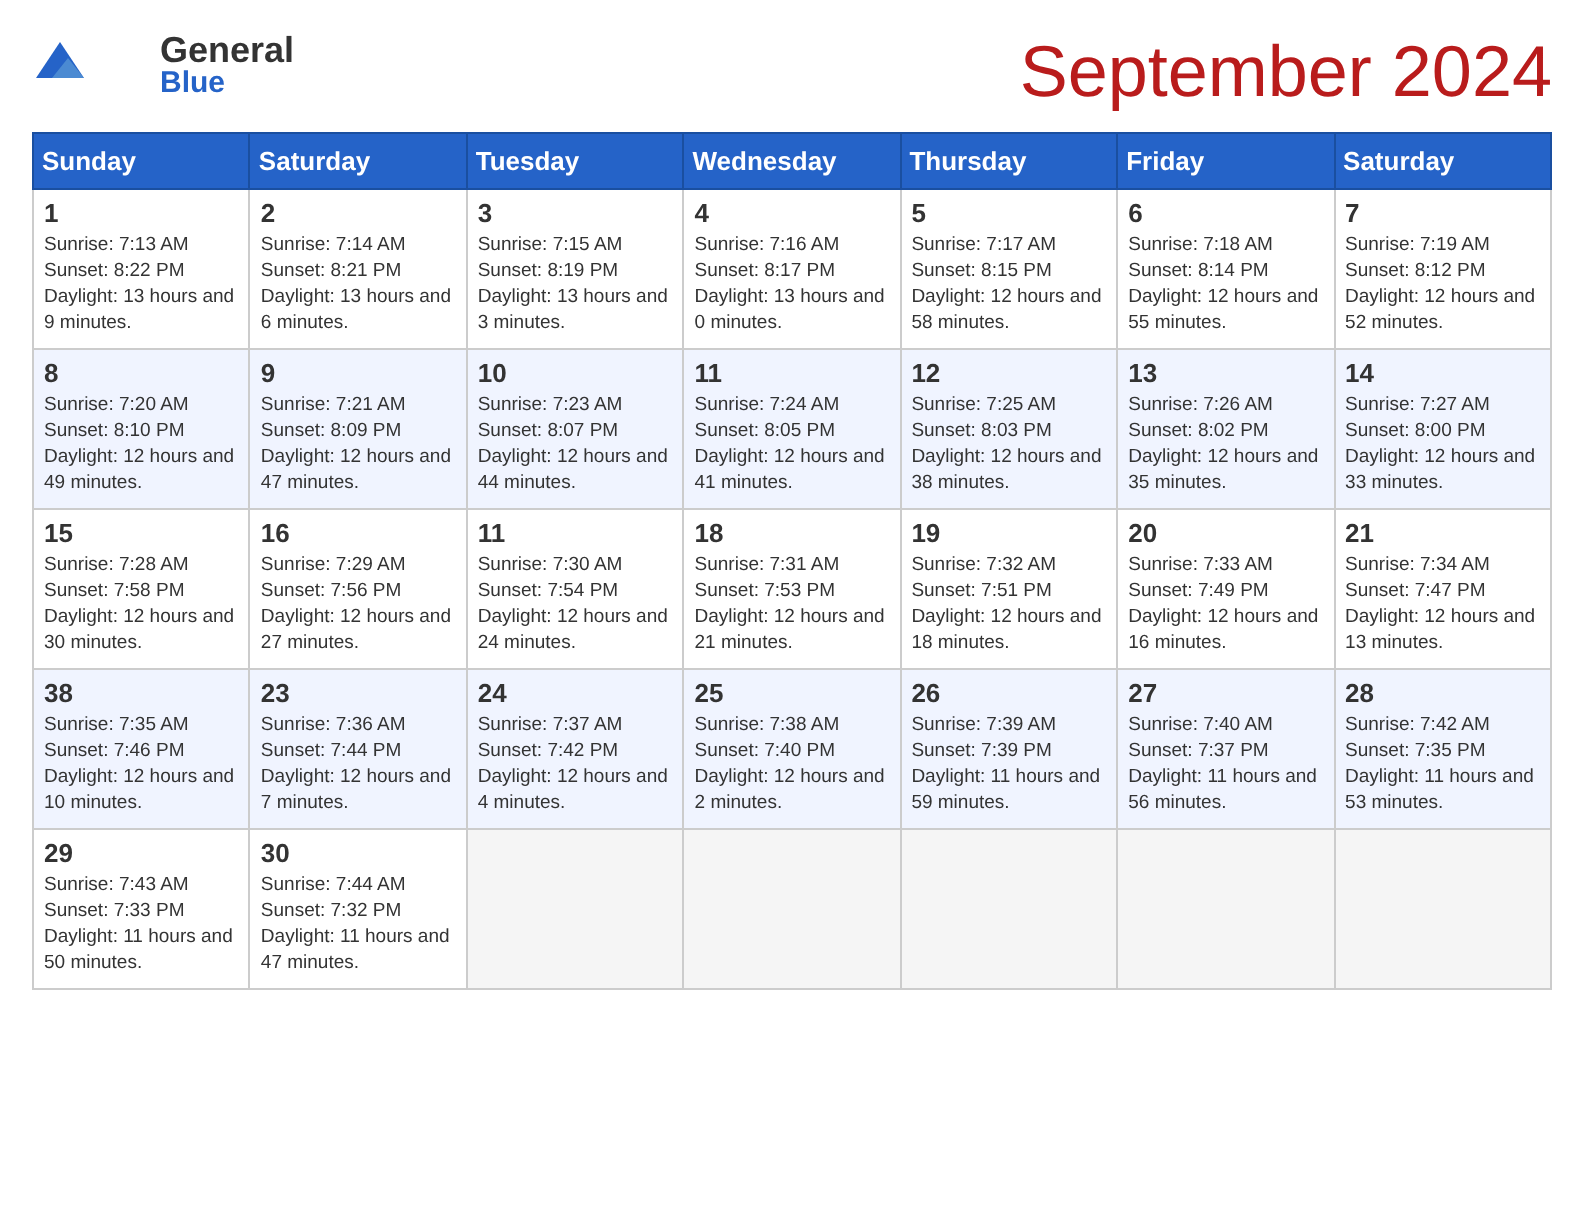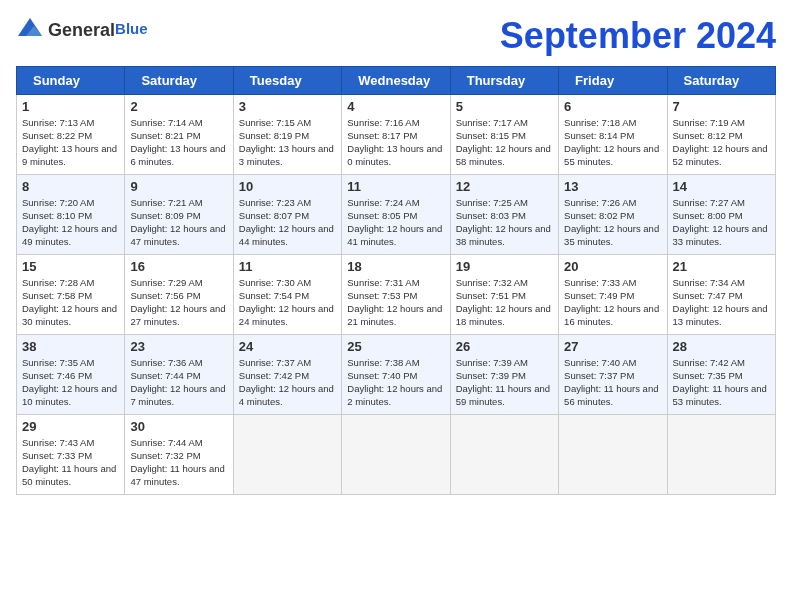--- a/index.html
+++ b/index.html
@@ -16,60 +16,62 @@
       align-items: flex-start;
       margin-bottom: 10px;
     }
     .logo {
       display: flex;
       align-items: center;
       gap: 4px;
     }
     .logo-text {
       display: flex;
+      flex-direction: column;
       line-height: 1;
+      margin-left: 32px;
     }
     .logo-general {
       font-size: 18px;
       font-weight: bold;
       color: #333;
     }
     .logo-blue {
       font-size: 15px;
       font-weight: bold;
       color: #2563c8;
     }
     .logo-icon {
       width: 28px;
       height: 28px;
     }
     .title-area {
       text-align: right;
     }
     .month-title {
       font-size: 36px;
-      font-weight: bold;
-      color: #1d4ed8;
+      font-weight: normal;
+      color: #b91c1c;
       line-height: 1.1;
     }
     .subtitle {
       font-size: 14px;
       color: #555;
     }
     table {
       width: 100%;
       border-collapse: collapse;
       table-layout: fixed;
     }
     th {
       background: #2563c8;
       color: #fff;
       font-size: 13px;
       font-weight: bold;
-      padding: 6px 16px;
+      padding: 6px 4px;
       text-align: left;
       border: 1px solid #1a4fa0;
     }
     td {
       vertical-align: top;
       border: 1px solid #ccc;
       padding: 4px 5px;
       font-size: 9.5px;
       color: #333;
       background: #fff;

